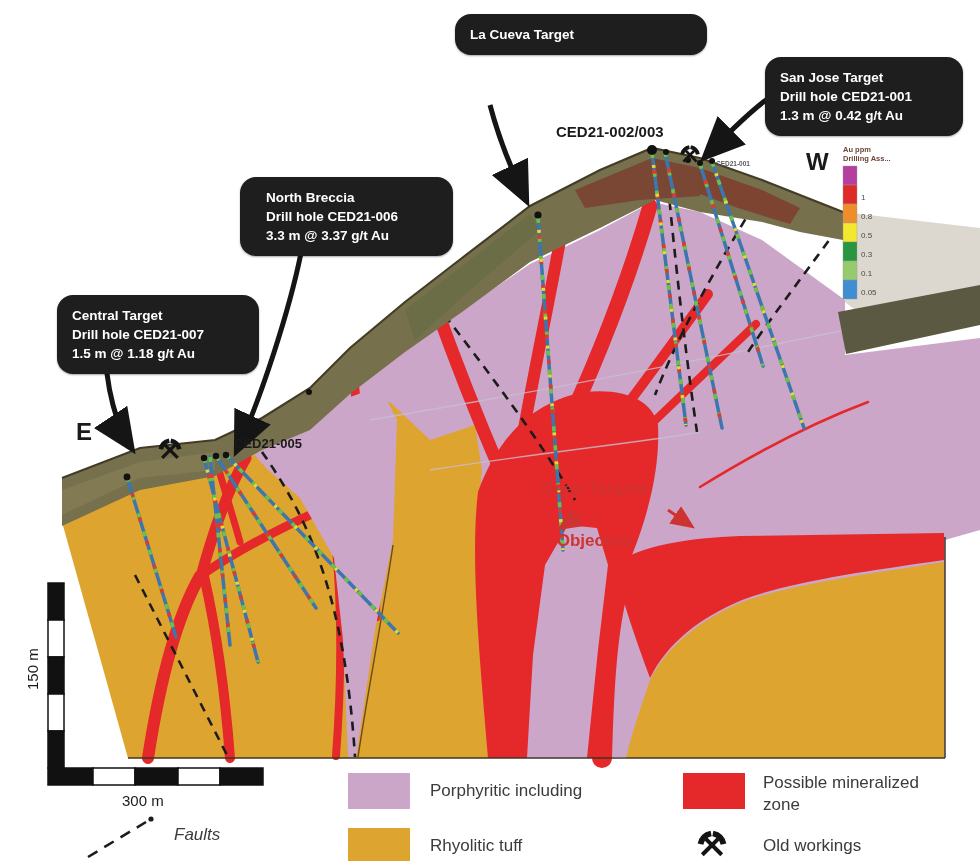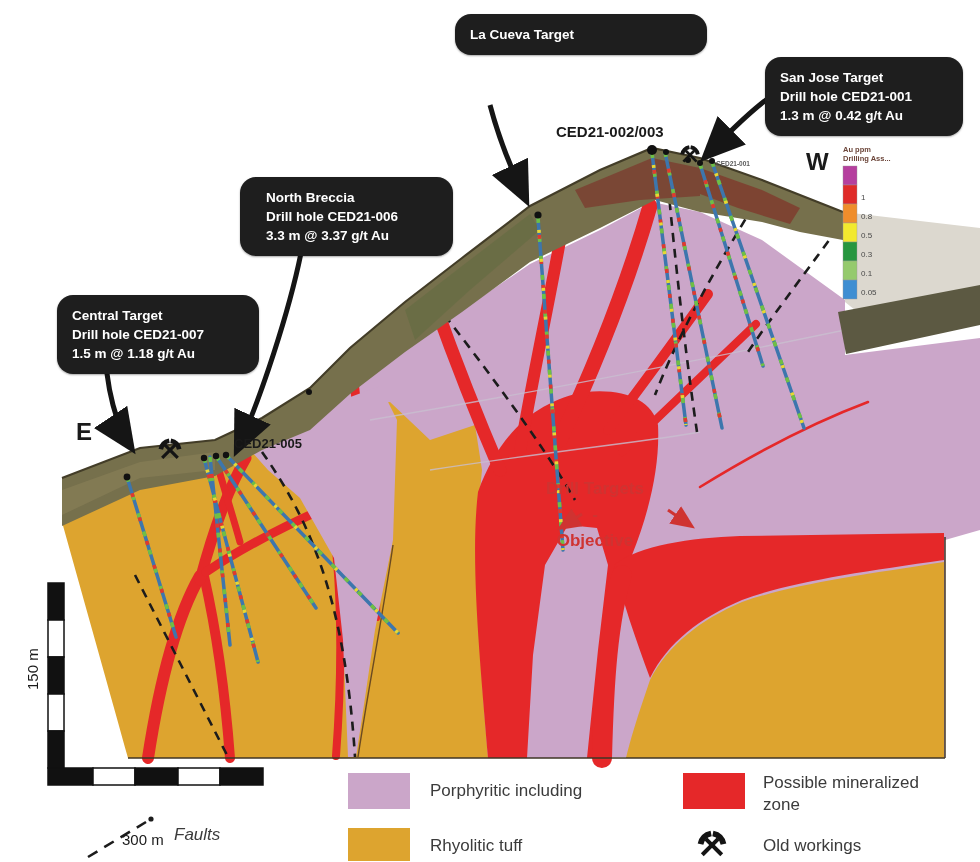--- a/index.html
+++ b/index.html
@@ -270,26 +270,26 @@
   <div class="b">1.5 m @ 1.18 g/t Au</div>
 </div>
 
 <div class="lbl dir" style="left:76px;top:418px;">E</div>
 <div class="lbl dir" style="left:806px;top:148px;">W</div>
 <div class="lbl holelbl" style="left:556px;top:123px;">CED21-002/003</div>
 <div class="lbl holelbl" style="left:234px;top:436px;font-size:13px;">CED21-005</div>
 <div class="lbl tinylbl" style="left:716px;top:160px;">CED21-001</div>
 
 <div class="deep" style="left:540px;top:476px;width:110px;color:#cf3331;">
-  <div>Drill Targets</div>
+  <div>Deep Targets</div>
   <div>-</div>
   <div>Objective</div>
 </div>
 
-<div class="lbl scaletxt" style="left:122px;top:792px;margin-top:39px;">300 m</div>
+<div class="lbl scaletxt" style="left:122px;top:792px;">300 m</div>
 <div class="lbl legtxt" style="left:174px;top:824px;font-style:italic;">Faults</div>
 <div class="lbl legtxt" style="left:430px;top:780px;">Porphyritic including</div>
 <div class="lbl legtxt" style="left:430px;top:835px;">Rhyolitic tuff</div>
 <div class="lbl legtxt" style="left:763px;top:772px;">Possible mineralized</div>
 <div class="lbl legtxt" style="left:763px;top:794px;">zone</div>
 <div class="lbl legtxt" style="left:763px;top:835px;">Old workings</div>
 
 </div>
 
 </body></html>

